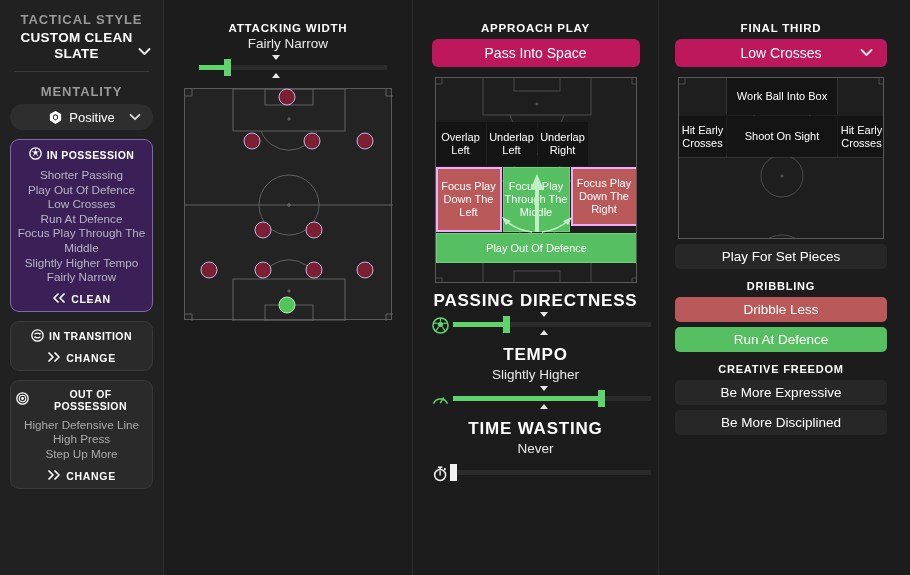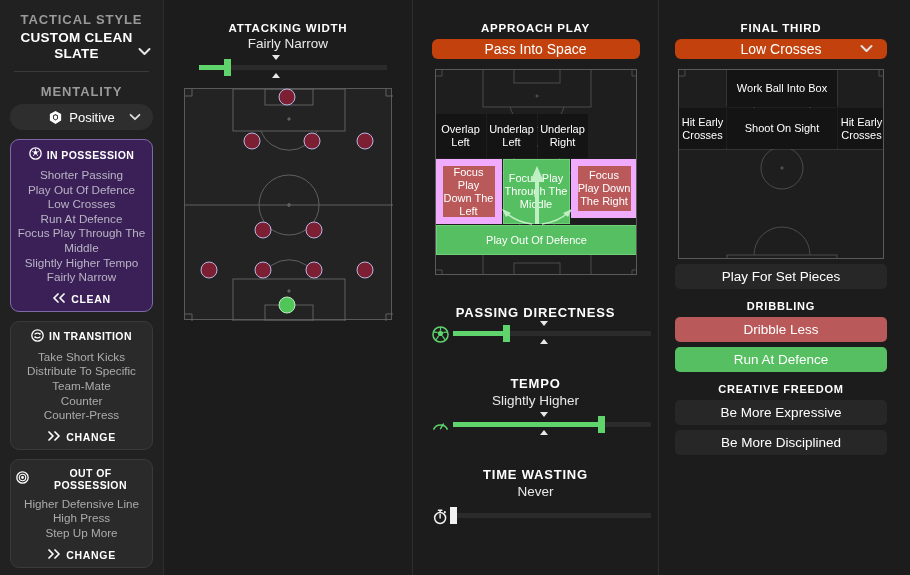--- a/index.html
+++ b/index.html
@@ -176,24 +176,24 @@
   }
   .slider-value {
     text-align: center;
     color: #e9e9e9;
     font-size: 13.5px;
     margin: 2px 0 3px 0;
   }
   .slider-name {
     text-align: center;
     color: #ffffff;
-    font-size: 13px;
+    font-size: 17px;
     font-weight: bold;
     letter-spacing: 0.8px;
-    margin-top: 30px;
+    margin-top: 8px;
   }
 
   
   .pitch {
     position: relative;
     background: #232323;
     border: 1px solid #5a5a5a;
   }
   .pitch svg { position: absolute; inset: 0; }
   .player {
@@ -201,22 +201,22 @@
     border-radius: 50%;
     background: #7d1f33;
     border: 1.6px solid #b9b7e2;
     transform: translate(-50%, -50%);
   }
   .player.gk { background: #4fc657; border-color: #bfeac2; }
 
   
   .pill {
     margin: 5px auto 0 auto;
-    height: 20px;
-    background: #c2410c;
+    height: 28px;
+    background: #be185d;
     border-radius: 6px;
     display: flex;
     align-items: center;
     justify-content: center;
     position: relative;
     color: #ffffff;
     font-size: 14px;
   }
   .pill .p-chev { position: absolute; right: 14px; font-size: 12px; color: #e3e3e3; }
 
@@ -232,21 +232,21 @@
     position: absolute;
     display: flex;
     align-items: center;
     justify-content: center;
     text-align: center;
     color: #ffffff;
     line-height: 13px;
     font-size: 11px;
   }
   .zone.dark { background: #141414; }
-  .zone.red  { background: #b9595a; border: 7px solid #f0abfc; }
+  .zone.red  { background: #b9595a; border: 2px solid #f0abfc; }
   .zone.green{ background: #56bf61; border: 1px solid #6fd079; }
   .zone.green-bar { background: #56bf61; border: 1px solid #6fd079; font-size: 11px; }
 
   
   .opt-btn {
     margin: 5px auto 0 auto;
     height: 25px;
     border-radius: 5px;
     display: flex; align-items: center; justify-content: center;
     color: #ffffff;
@@ -337,26 +337,20 @@
         <span>
           <svg width="13" height="13" viewBox="0 0 16 16">
             <circle cx="8" cy="8" r="7" fill="none" stroke="#ffffff" stroke-width="1.6"></circle>
             <path d="M4.4 6.4 Q8 3.6 11.6 6.4" stroke="#ffffff" stroke-width="1.4" fill="none"></path>
             <path d="M11.6 9.6 Q8 12.4 4.4 9.6" stroke="#ffffff" stroke-width="1.4" fill="none"></path>
             <path d="M11.6 4.6 L11.6 6.9 L9.4 6.5 Z" fill="#ffffff"></path>
             <path d="M4.4 11.4 L4.4 9.1 L6.6 9.5 Z" fill="#ffffff"></path>
           </svg>
         </span>
         <span>IN TRANSITION</span>
-      </div>
-      <div class="card-list">
-        <div>Take Short Kicks</div>
-        <div>Distribute To Specific Team-Mate</div>
-        <div>Counter</div>
-        <div>Counter-Press</div>
       </div>
       <div class="card-action">
         <span>
           <svg width="14" height="10" viewBox="0 0 14 10">
               <path d="M2 1 L6 5 L2 9 M8 1 L12 5 L8 9" stroke="#ffffff" stroke-width="1.7" fill="none" stroke-linecap="round" stroke-linejoin="round"></path>
             </svg>
         </span>
         <span>CHANGE</span>
       </div>
     </div>
@@ -557,21 +551,21 @@
 
     <div class="pill" style="width:212px;">
       <span>Low Crosses</span>
       <span class="p-chev">
         <svg width="13" height="9" viewBox="0 0 13 9">
             <path d="M1.5 2 L6.5 7 L11.5 2" stroke="#e3e3e3" stroke-width="2" fill="none" stroke-linecap="round" stroke-linejoin="round"></path>
           </svg>
       </span>
     </div>
 
-    <div class="zone-pitch" style="width:206px;height:190px;">
+    <div class="zone-pitch" style="width:206px;height:162px;">
       <svg viewBox="0 0 206 222" width="206" height="222" style="position:absolute;inset:0;">
         <g stroke="#5d5d5d" stroke-width="0.9" fill="none" opacity="0.8">
           <line x1="0" y1="79" x2="206" y2="79"></line>
           <circle cx="103" cy="98" r="21"></circle>
           <circle cx="103" cy="98" r="1.2" fill="#5d5d5d"></circle>
           <rect x="48" y="-1" width="110" height="37"></rect>
           <rect x="79" y="-1" width="48" height="13"></rect>
           <path d="M75 36 A27 27 0 0 0 131 36"></path>
           <circle cx="103" cy="25" r="1.1" fill="#5d5d5d"></circle>
           <rect x="48" y="185" width="110" height="37"></rect>

